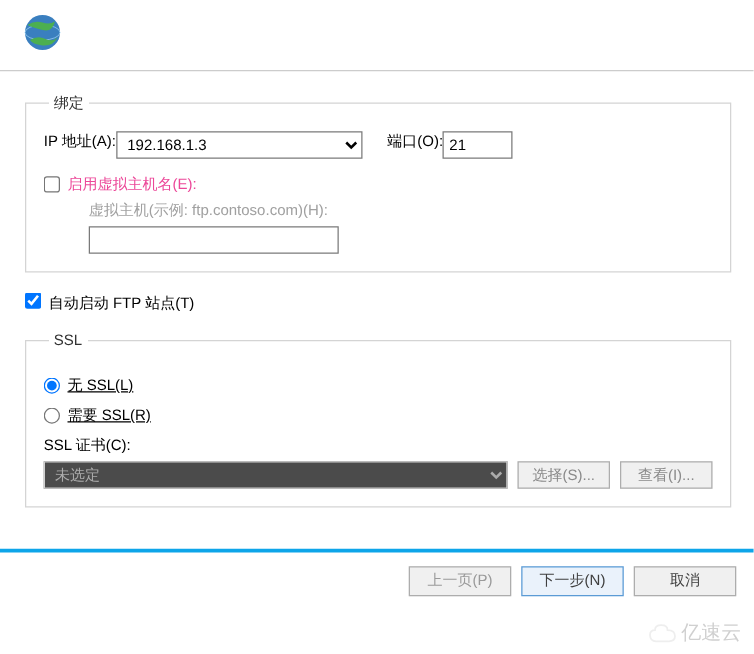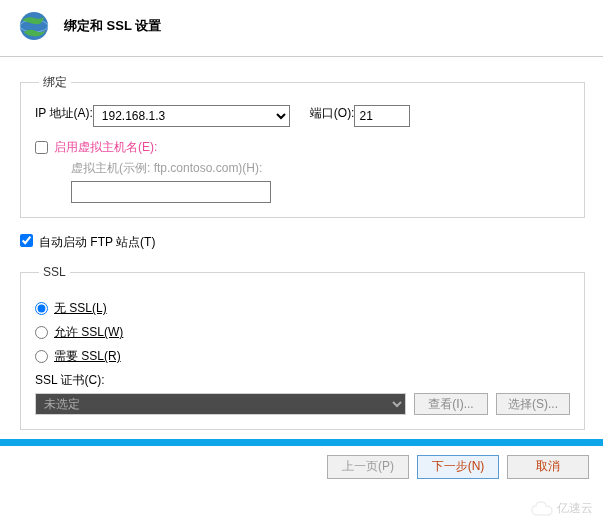--- a/index.html
+++ b/index.html
@@ -133,69 +133,68 @@
       color: #8a8a8a;
       font-size: 12px;
       font-family: inherit;
     }
     .footer {
       position: absolute;
       left: 0;
       right: 0;
       bottom: 36px;
       height: 48px;
-      border-top: 7px solid #0ea5e9;
+      border-top: 3px solid #0ea5e9;
       display: flex;
       justify-content: flex-end;
       align-items: center;
       padding-right: 14px;
       gap: 8px;
       background: #fff;
     }
     button.nav-btn {
       width: 82px;
       height: 24px;
       border: 1px solid #adadad;
       background: #f0f0f0;
       font-size: 12px;
       font-family: inherit;
-      color: #c2410c;
+      color: #404040;
     }
     button.nav-btn.disabled { color: #9a9a9a; }
     button.nav-btn.primary {
       border: 1px solid #5b9bd5;
       background: #eaf2fb;
     }
     .watermark {
       position: absolute;
       right: 10px;
       bottom: 6px;
       color: #d0d0d0;
-      font-size: 12px;
+      font-size: 16px;
       display: flex;
       align-items: center;
       gap: 4px;
     }
     .watermark svg { opacity: 0.35; }
   </style>
 </head>
 <body>
 
 <div class="dialog">
 
   <div class="header">
     <span class="globe-icon">
       <svg viewBox="0 0 32 32" width="32" height="32">
         <circle cx="16" cy="16" r="14" fill="#3a7fbf"></circle>
         <ellipse cx="16" cy="16" rx="14" ry="6" fill="none" stroke="#9cd0f0" stroke-width="0.6"></ellipse>
         <path d="M 4 10 Q 10 6 16 8 Q 22 10 26 7 Q 24 16 16 14 Q 8 12 4 10 Z" fill="#4caf50"></path>
         <path d="M 6 22 Q 12 18 18 21 Q 24 24 28 20 Q 24 28 14 26 Q 8 25 6 22 Z" fill="#4caf50"></path>
       </svg>
     </span>
-    <div class="title">绑定和 SSL 设置</div>
   </div>
 
   <div class="content">
 
     <fieldset>
       <legend>绑定</legend>
       <div class="row">
         <div class="field-block">
           <span class="field-label">IP 地址(A):</span>
           <select class="ip-select">
@@ -224,33 +223,29 @@
     </div>
 
     <fieldset>
       <legend>SSL</legend>
       <div class="radio-block">
         <input type="radio" name="ssl" checked="" style="">
         <span>无 SSL(L)</span>
       </div>
       <div class="radio-block">
         <input type="radio" name="ssl" style="">
-        <span>允许 SSL(W)</span>
-      </div>
-      <div class="radio-block">
-        <input type="radio" name="ssl" style="">
         <span>需要 SSL(R)</span>
       </div>
       <div style="margin-top:6px;">SSL 证书(C):</div>
       <div class="cert-row" style="margin-top:4px;">
         <select class="cert-select" disabled="">
           <option>未选定</option>
         </select>
+        <button class="small-btn" disabled="">选择(S)...</button>
         <button class="small-btn" disabled="">查看(I)...</button>
-        <button class="small-btn" disabled="">选择(S)...</button>
       </div>
     </fieldset>
 
   </div>
 
   <div class="footer">
     <button class="nav-btn disabled" disabled="">上一页(P)</button>
     <button class="nav-btn primary">下一步(N)</button>
     <button class="nav-btn">取消</button>
   </div>

